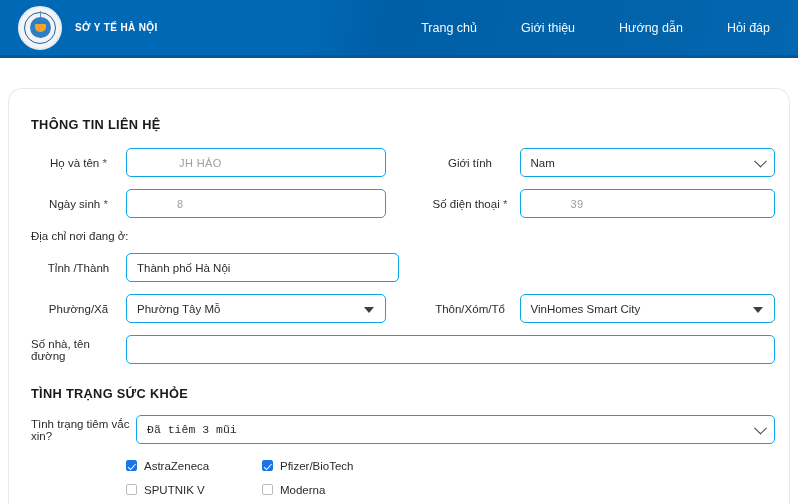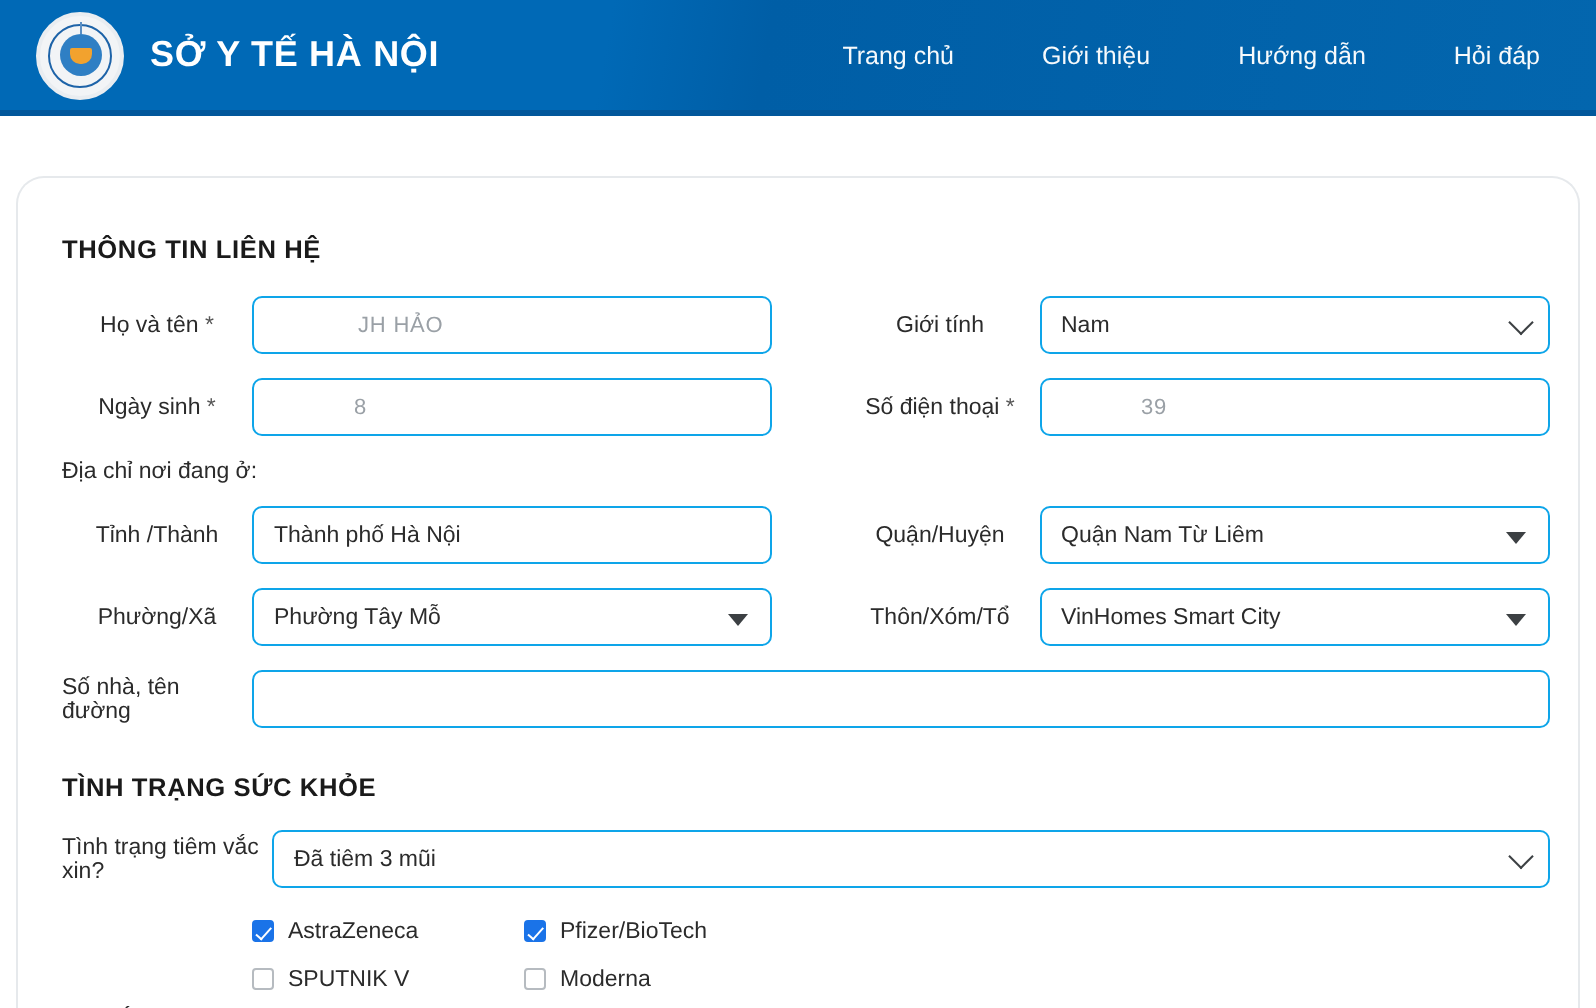--- a/index.html
+++ b/index.html
@@ -55,21 +55,21 @@
     border-radius: 1px 1px 5px 5px;
   }
   .logo-emblem .tick {
     position: absolute;
     width: 1px; height: 6px;
     background: #5b8fc4;
     top: 3px; left: 50%;
   }
   .brand-title {
     color: #ffffff;
-    font-size: 18px;
+    font-size: 10px;
     font-weight: bold;
     letter-spacing: 0.35px;
     white-space: nowrap;
   }
   #main-nav {
     margin-left: auto;
     margin-right: 28px;
     display: flex;
     align-items: center;
     gap: 44px;
@@ -163,21 +163,21 @@
     position: absolute; right: 11px; top: 50%;
     margin-top: -2px;
     width: 0; height: 0;
     border-left: 5px solid transparent;
     border-right: 5px solid transparent;
     border-top: 6px solid #3c4043;
   }
 
   .gap { width: 27px; flex: none; }
 
-  .row.full .field { flex: 1; }
+  .row.full .field { flex: 1; font-family: Liberation Mono, monospace; }
   .row.full .label { width: 103px; }
 
   .subaddr {
     font-size: 11.5px;
     color: #2b2b2b;
     padding-left: 8px;
     margin: 4px 0 11px 0;
   }
 
   
@@ -282,27 +282,20 @@
   <div class="subaddr">Địa chỉ nơi đang ở:</div>
 
   <div class="row">
     <div class="col">
       <span class="label">Tỉnh /Thành</span>
       <div class="field">
         <span>Thành phố Hà Nội</span>
       </div>
     </div>
     <div class="gap"></div>
-    <div class="col right">
-      <span class="label">Quận/Huyện</span>
-      <div class="field select">
-        <span>Quận Nam Từ Liêm</span>
-        <span class="caret-tri"></span>
-      </div>
-    </div>
   </div>
 
   <div class="row">
     <div class="col">
       <span class="label">Phường/Xã</span>
       <div class="field select">
         <span>Phường Tây Mỗ</span>
         <span class="caret-tri"></span>
       </div>
     </div>

